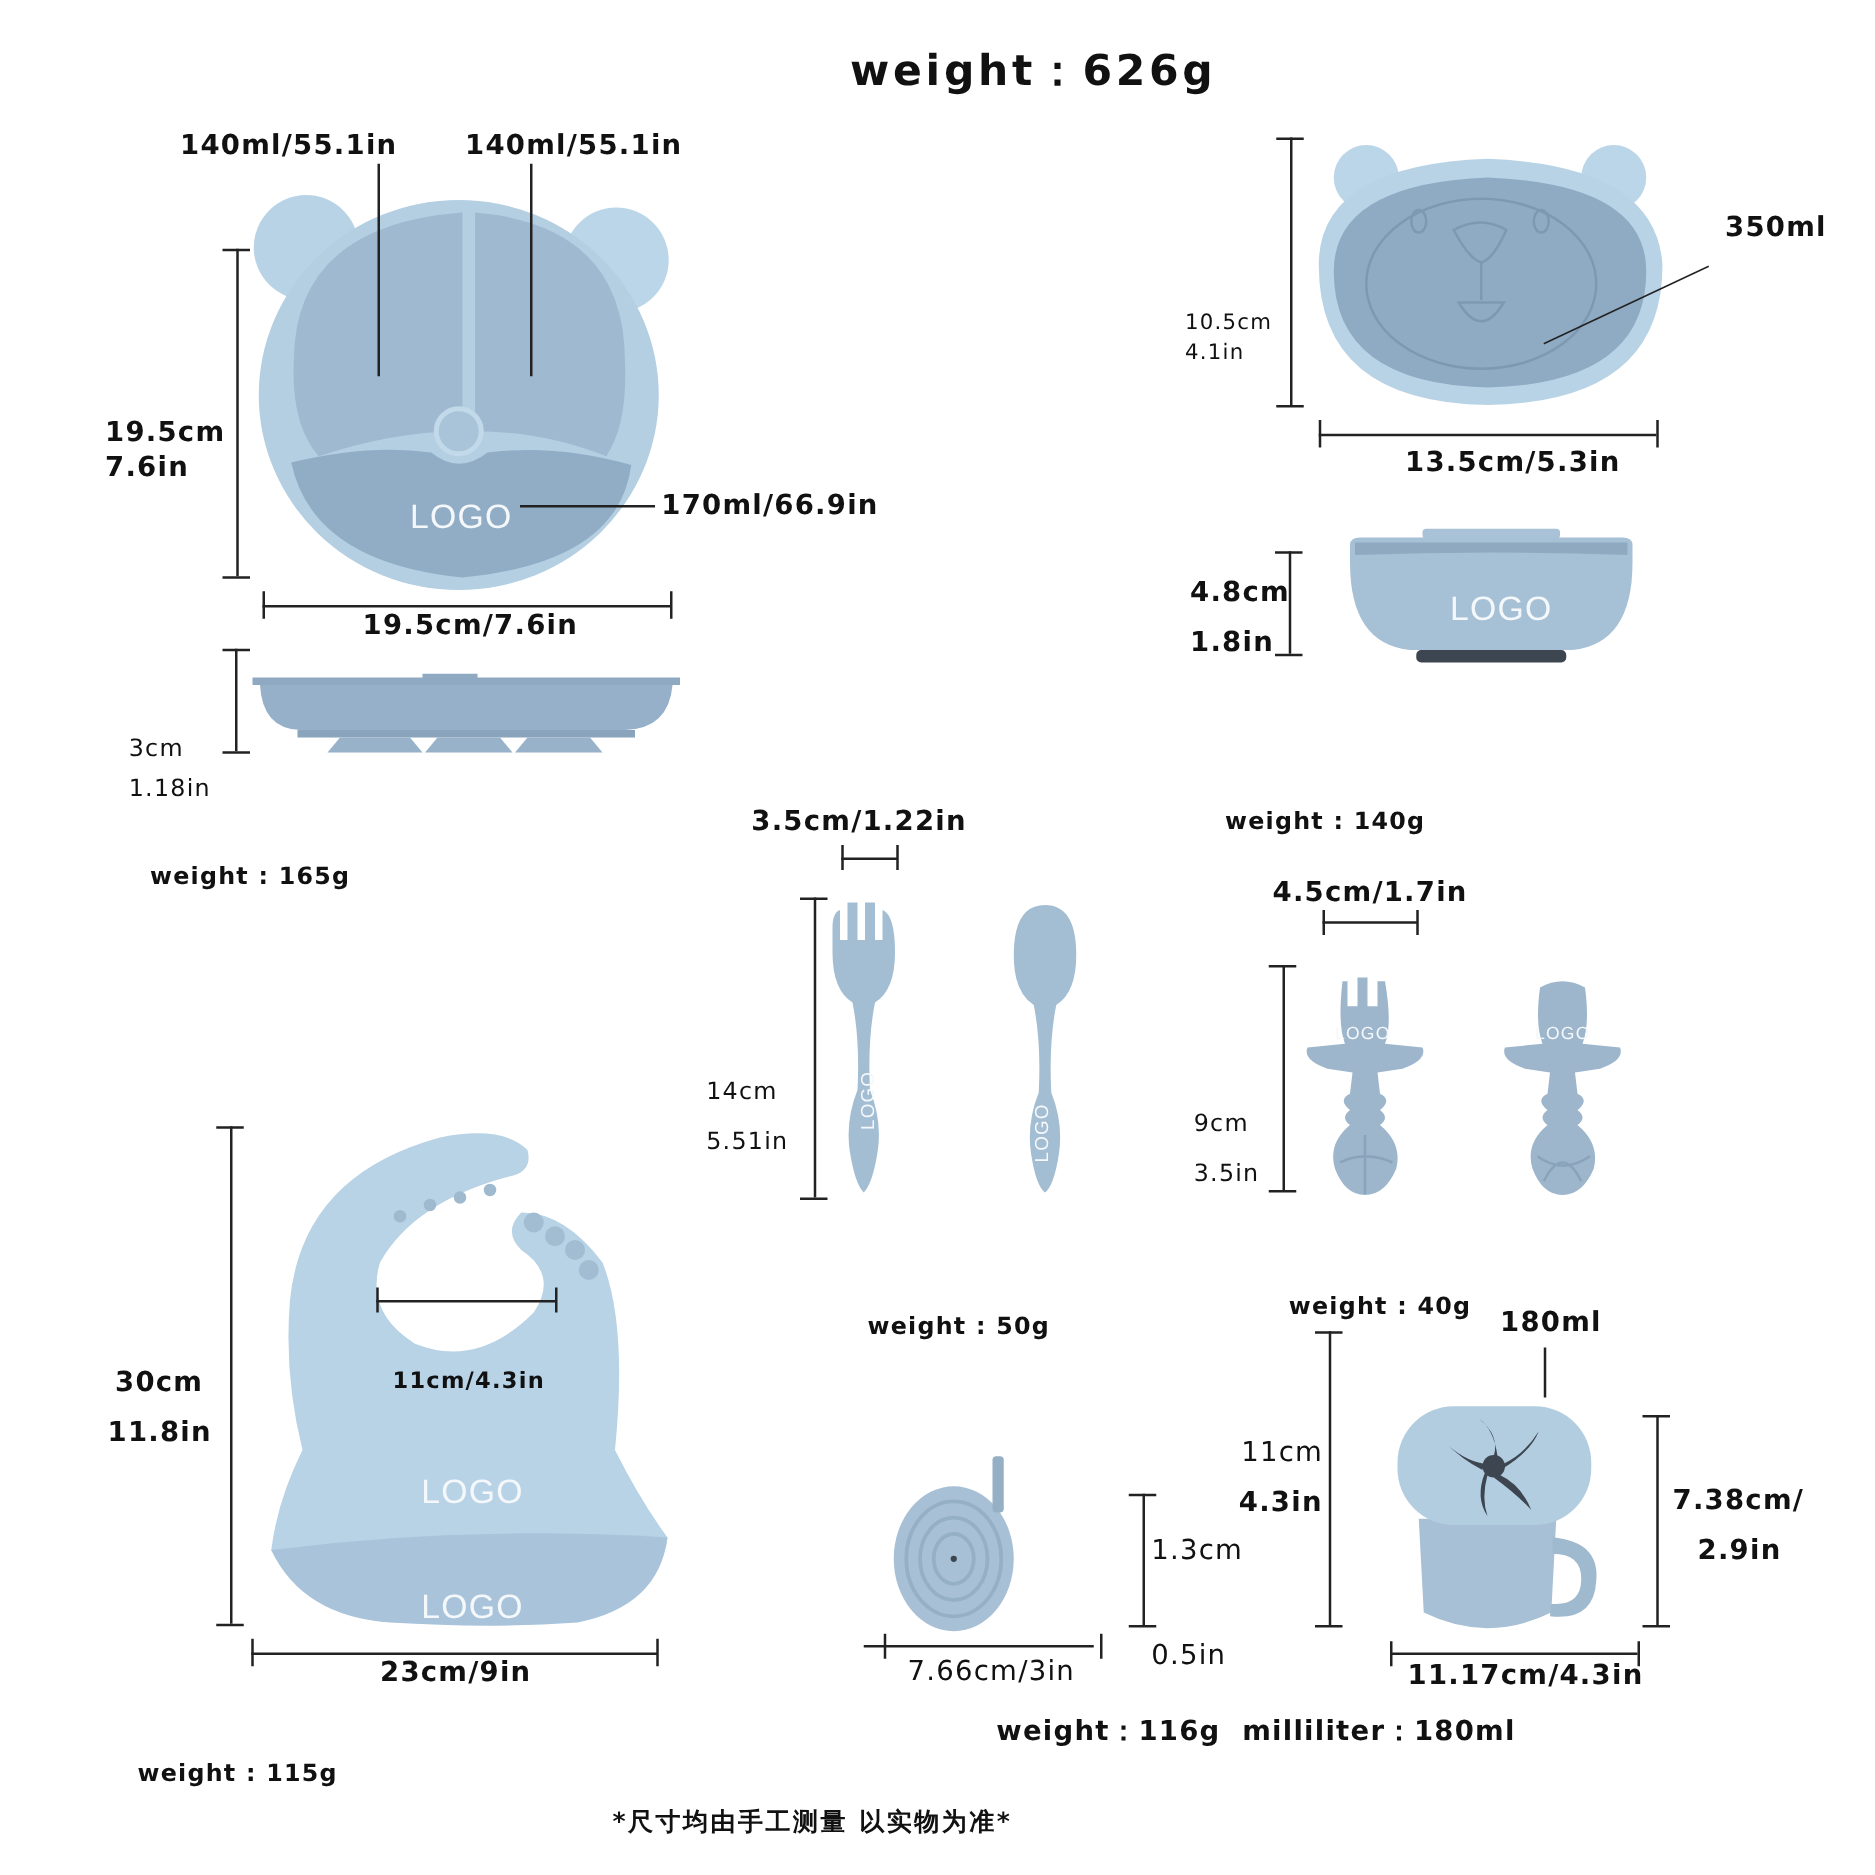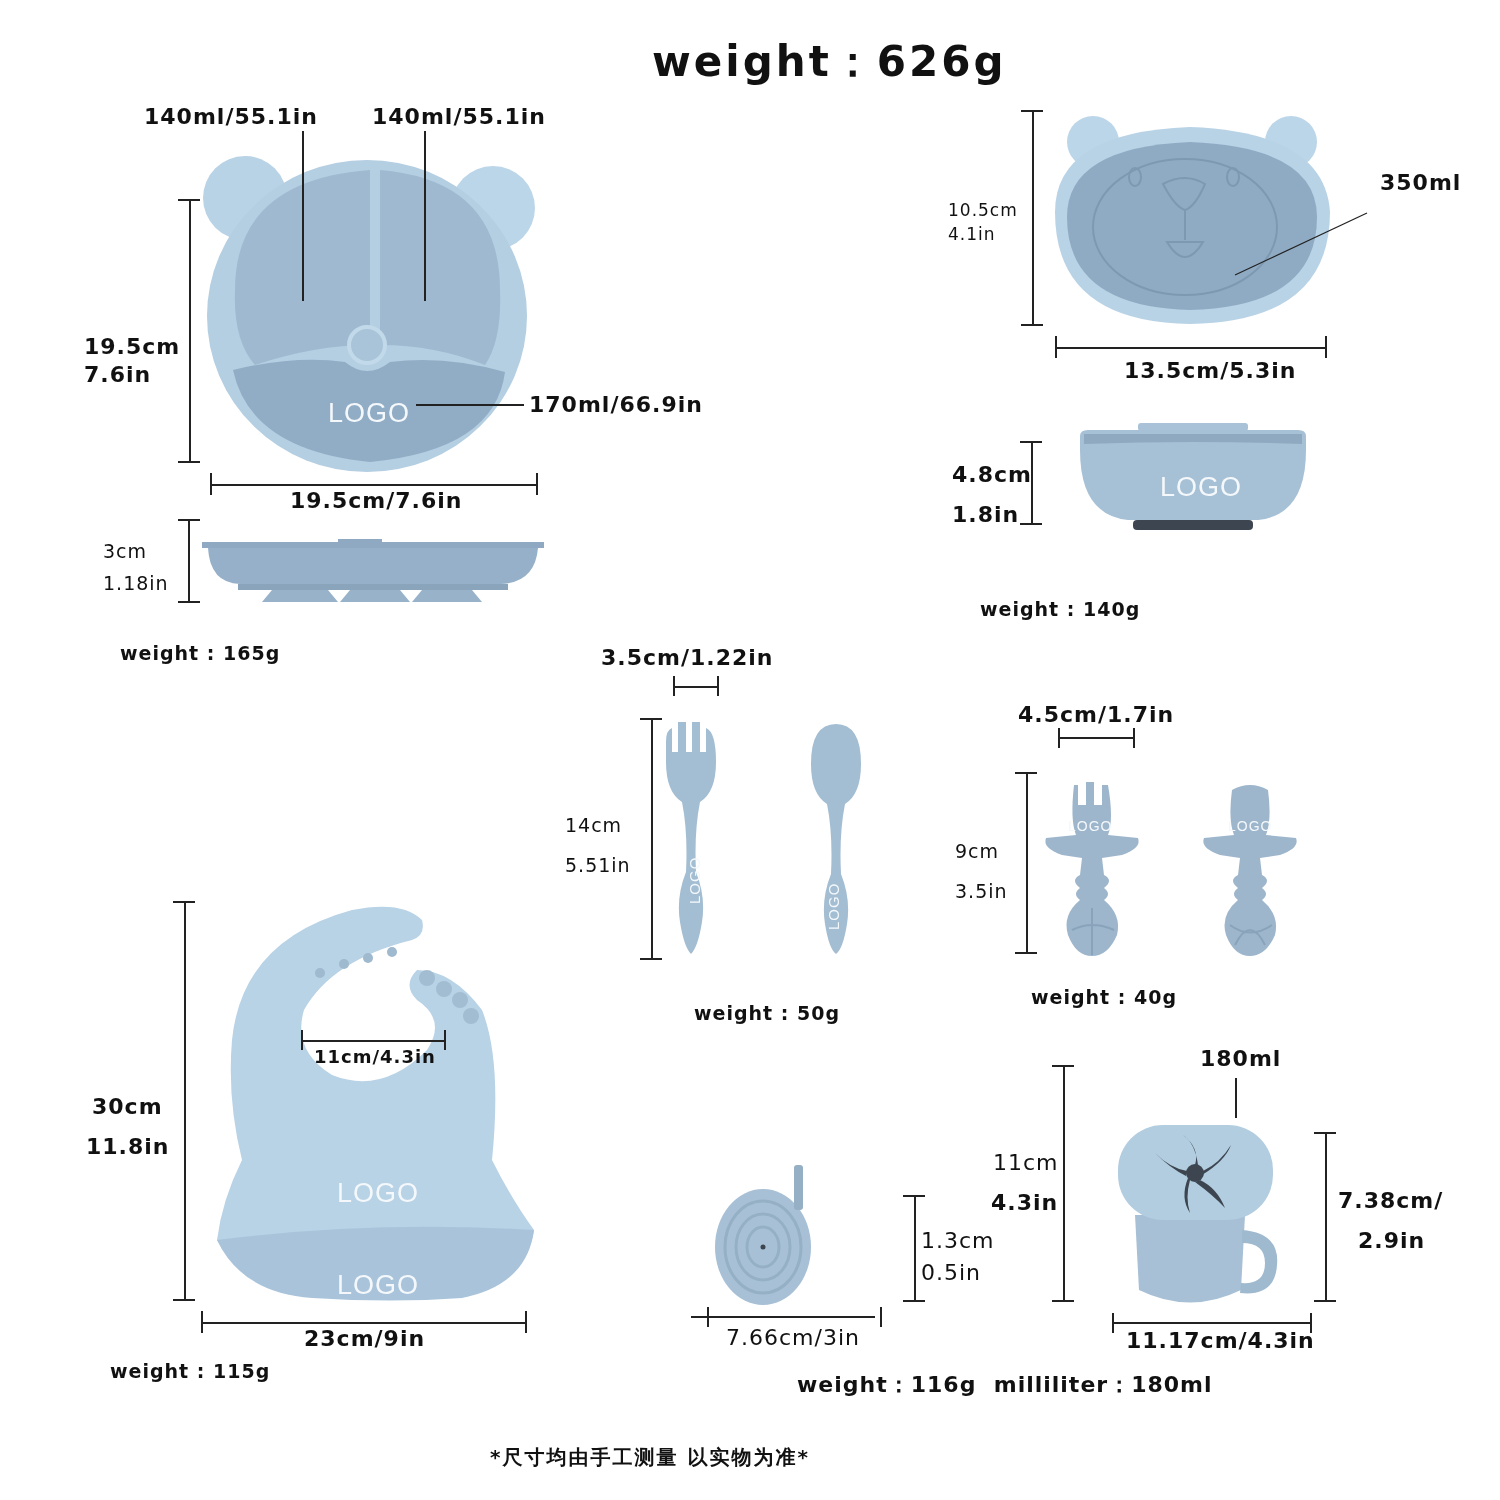--- a/index.html
+++ b/index.html
@@ -1,21 +1,21 @@
 <!DOCTYPE html>
 <html><head>
 <meta charset="utf-8">
 <style>
   html, body { margin: 0; padding: 0; background: #ffffff; }
   body { width: 1500px; height: 1500px; position: relative; overflow: hidden;
          font-family: "DejaVu Sans", sans-serif; color: #111; }
   .lbl { position: absolute; font-family: "DejaVu Sans", sans-serif; font-weight: bold;
          font-size: 22px; letter-spacing: 1px; color: #111; white-space: nowrap; }
-  .lbl.sm { font-size: 19px; }
-  .title { font-size: 42px; letter-spacing: 3px; }
+  .lbl.sm { font-size: 19px; margin-top: 48px; }
+  .title { font-size: 34px; letter-spacing: 3px; margin-left: 28px; }
   .vline { position: absolute; width: 1.5px; background: #222; }
   .hline { position: absolute; height: 1.5px; background: #222; }
   .logo { position: absolute; font-family: "Liberation Sans", sans-serif; color: #f4f8fb;
           font-size: 27px; letter-spacing: 1px; white-space: nowrap; }
   svg { position: absolute; overflow: visible; }
   .note { font-size: 20px; letter-spacing: 2px; }
 </style>
 </head>
 <body>
 
@@ -197,21 +197,21 @@
     <ellipse cx="55" cy="87" rx="38" ry="46" fill="none" stroke="#95afc5" stroke-width="3"></ellipse>
     <ellipse cx="55" cy="87" rx="27" ry="33" fill="none" stroke="#95afc5" stroke-width="3"></ellipse>
     <ellipse cx="55" cy="87" rx="16" ry="20" fill="none" stroke="#95afc5" stroke-width="3"></ellipse>
     <circle cx="55" cy="87" r="2.5" fill="#3d4650"></circle>
     <rect x="86" y="5" width="9" height="45" rx="3" fill="#95afc5"></rect>
   </svg>
   <div class="hline" style="left:903px;top:1195px;width:22px;"></div>
   <div class="vline" style="left:914px;top:1195px;height:105px;"></div>
   <div class="hline" style="left:903px;top:1300px;width:22px;"></div>
   <div class="lbl" style="left:921px;top:1228px;font-weight:normal;">1.3cm</div>
-  <div class="lbl" style="left:921px;top:1260px;font-weight:normal;">0.5in</div>
+  <div class="lbl" style="left:921px;top:1312px;font-weight:normal;">0.5in</div>
   <div class="hline" style="left:691px;top:1316px;width:184px;"></div>
   <div class="vline" style="left:707px;top:1307px;height:20px;"></div>
   <div class="vline" style="left:880px;top:1307px;height:20px;"></div>
   <div class="lbl" style="left:726px;top:1325px;font-weight:normal;">7.66cm/3in</div>
 
   <svg style="left:1115px;top:1115px;" width="170" height="200">
     <path d="M20 100 L130 100 L126 175 Q75 200 24 175 Z" fill="#a7c0d5"></path>
     <path d="M127 115 Q165 118 162 150 Q160 182 125 178 L126 168 Q150 170 150 148 Q150 128 127 128 Z" fill="#9fb9cf"></path>
     <rect x="3" y="10" width="155" height="95" rx="45" fill="#b3cde0"></rect>
     <g fill="#3d4650" transform="translate(80 58)">

